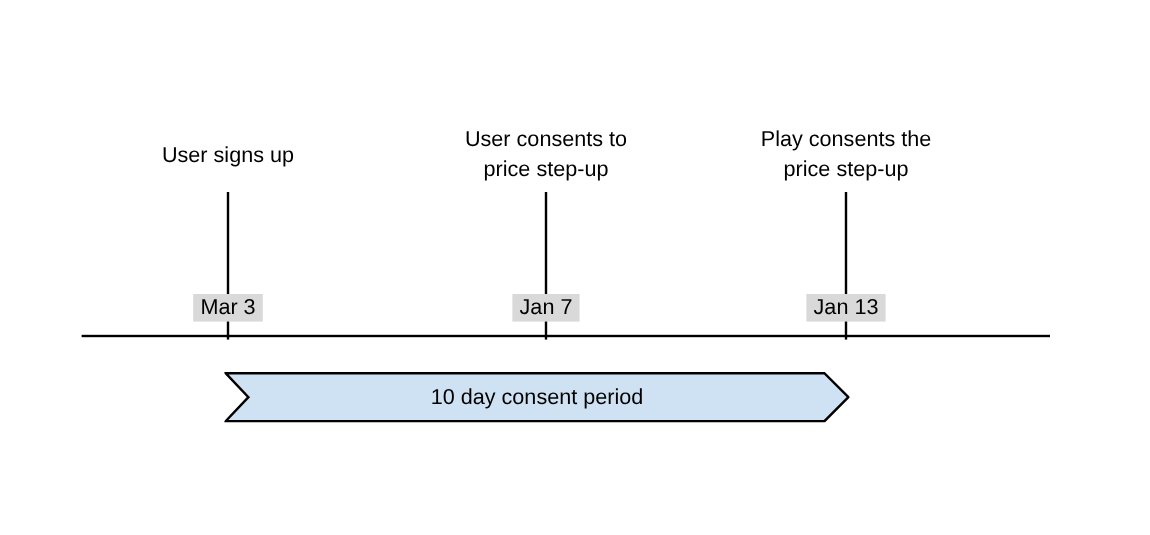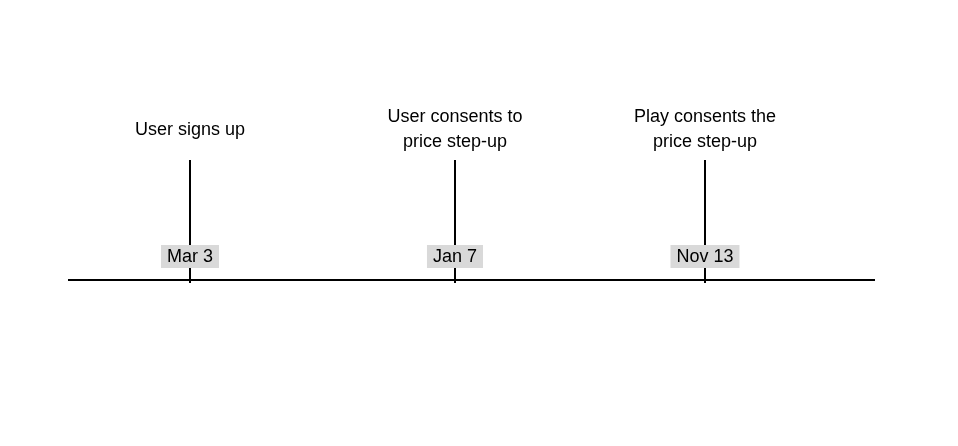--- a/index.html
+++ b/index.html
@@ -103,17 +103,23 @@
     <div class="event-label">User consents to
 price step-up</div>
     <div class="event-tick"></div>
     <div class="event-date">Jan 7</div>
   </div>
 
   <div class="event e2">
     <div class="event-label">Play consents the
 price step-up</div>
     <div class="event-tick"></div>
-    <div class="event-date">Nov 13</div>
+    <div class="event-date">Jan 13</div>
   </div>
 
+  <div class="banner">
+    <svg viewBox="0 0 521 42">
+      <polygon points="1,1 500,1 520,21 500,41 1,41 20,21" fill="#cfe2f3"></polygon>
+    </svg>
+    <div class="banner-label">10 day consent period</div>
+  </div>
 
 </div>
 
 </body></html>

